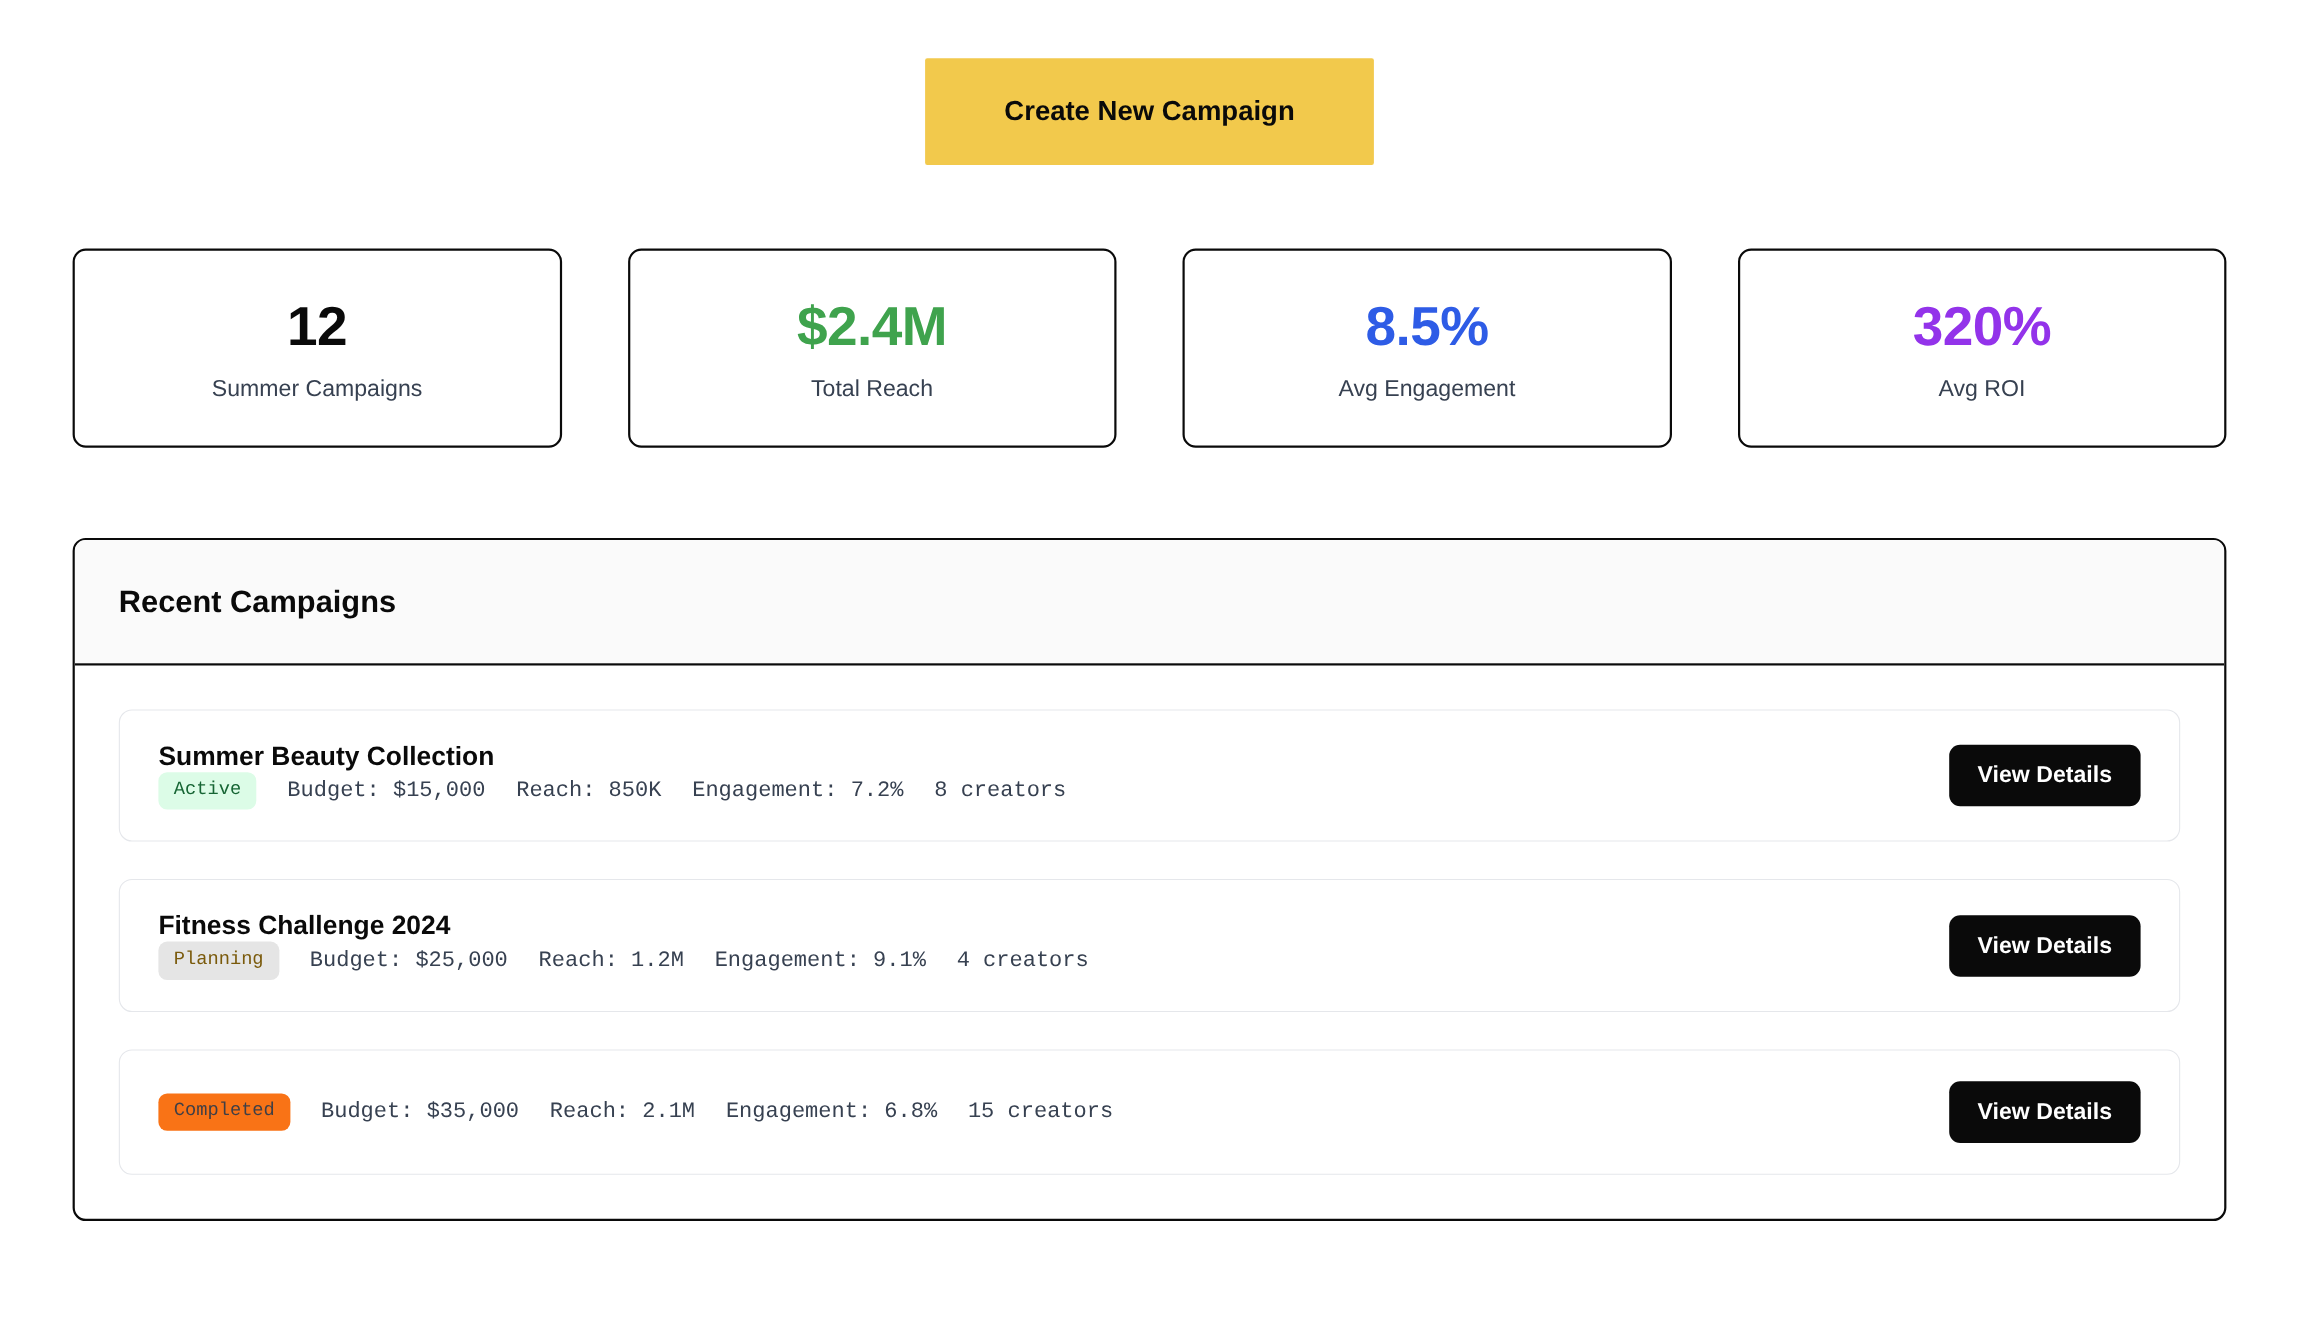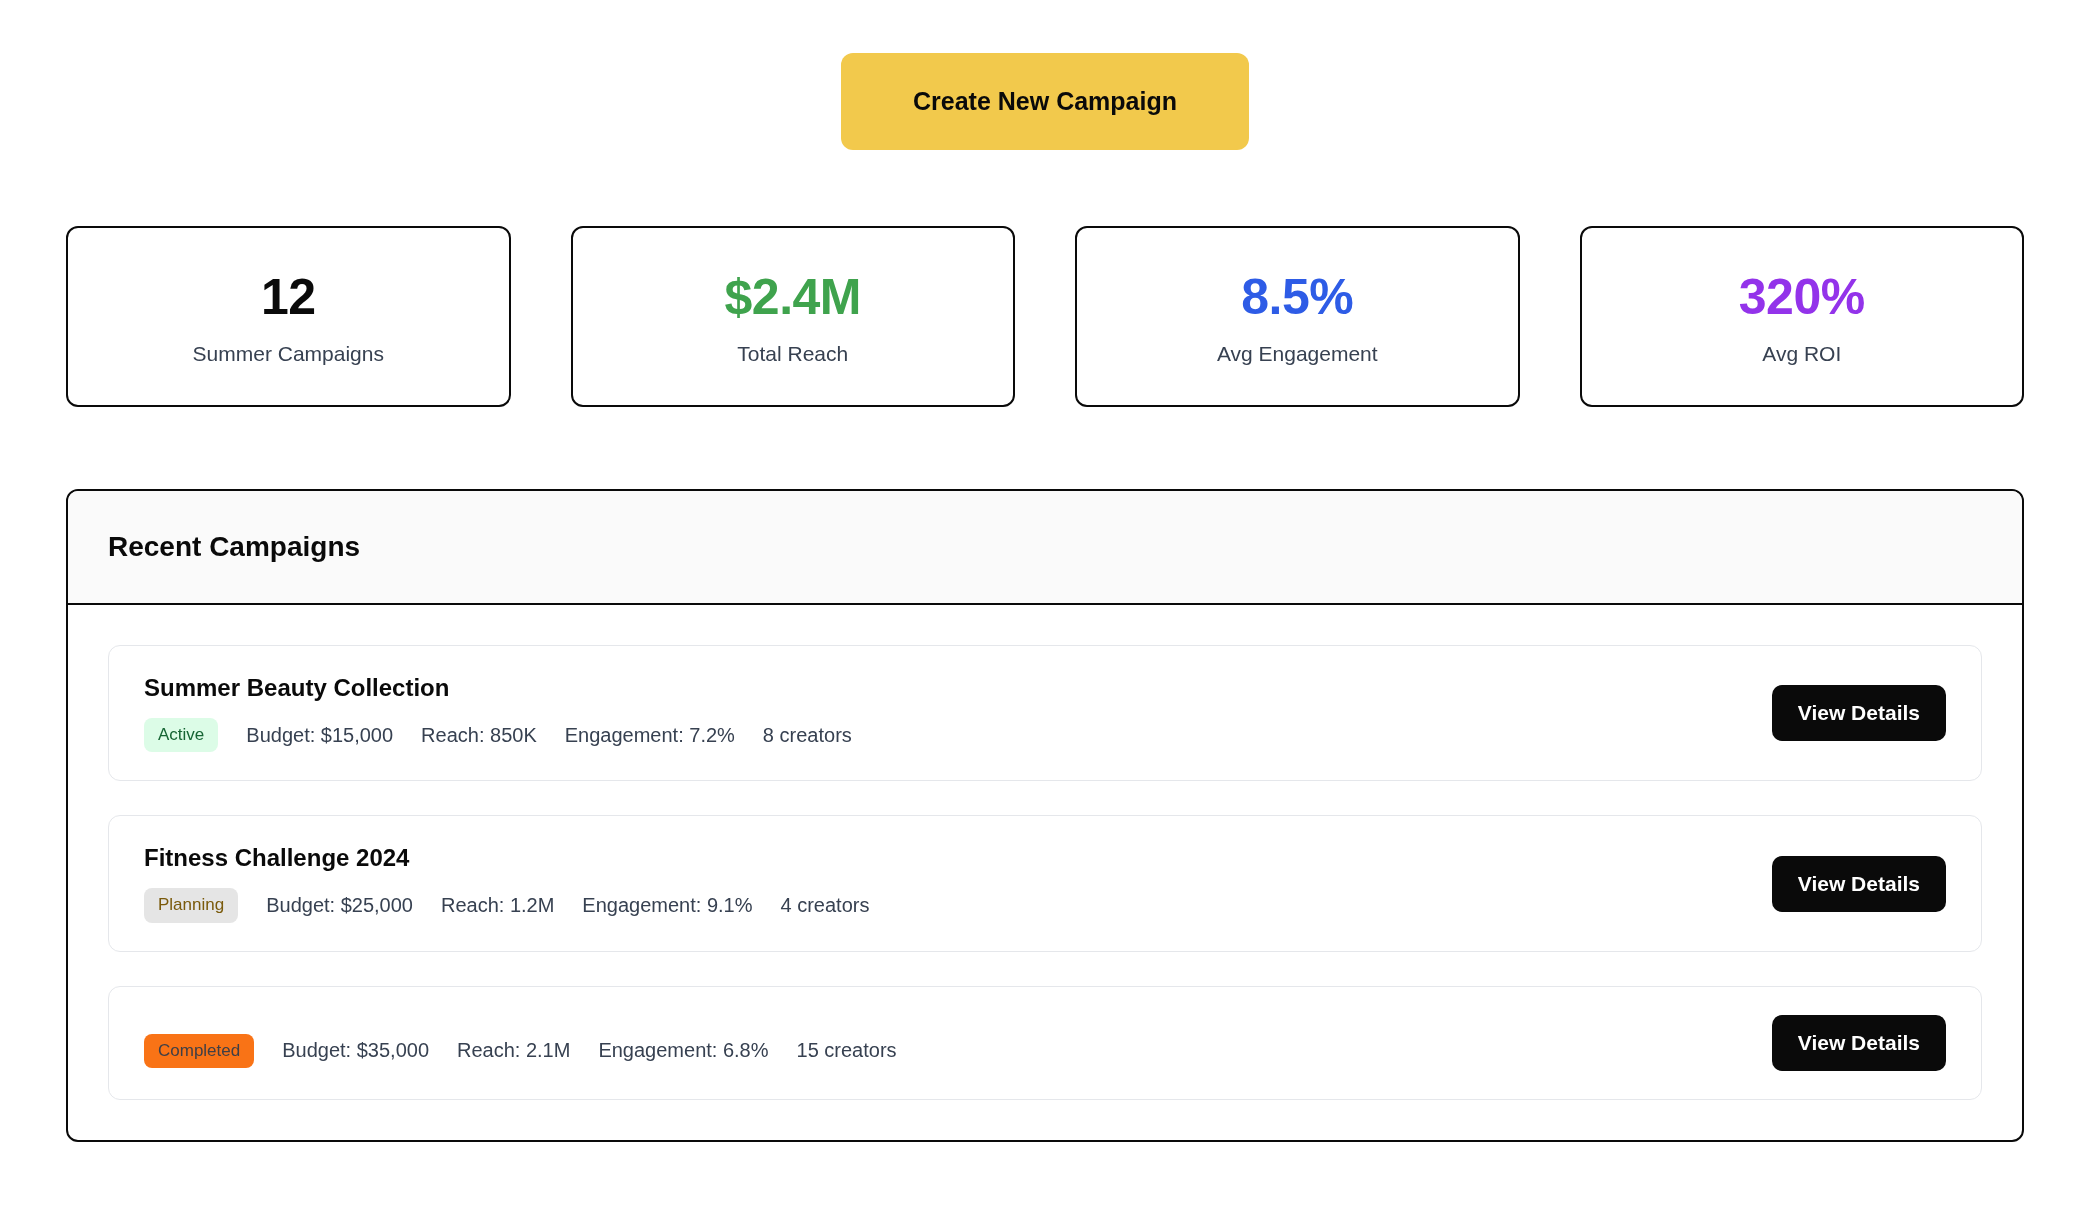--- a/index.html
+++ b/index.html
@@ -11,21 +11,21 @@
     color: #0A0A0A;
     position: relative;
     overflow: hidden;
   }
 
   .topbar { padding-top: 53px; text-align: center; }
   .create-btn {
     display: inline-block;
     background: #F2C94C;
     border: none;
-    border-radius: 12px;
+    border-radius: 2px;
     font-family: inherit;
     font-size: 25px;
     font-weight: 700;
     color: #0A0A0A;
     padding: 34px 72px;
     cursor: pointer;
   }
 
   .stats {
     display: flex;
@@ -70,24 +70,24 @@
     border: 1px solid #E5E7EB;
     border-radius: 12px;
     background: #ffffff;
     padding: 28px 35px;
     display: flex;
     align-items: center;
     justify-content: space-between;
   }
   .campaign-name { font-size: 24px; font-weight: 700; }
   .campaign-meta {
-    margin-top: 16px;
     display: flex;
     align-items: center;
     gap: 28px;
+    font-family: Liberation Mono, monospace;
   }
   .status-badge {
     display: inline-block;
     font-size: 17px;
     font-weight: 500;
     padding: 7px 14px;
     border-radius: 8px;
     line-height: 1.2;
   }
   .meta-item { font-size: 20px; color: #374151; }

